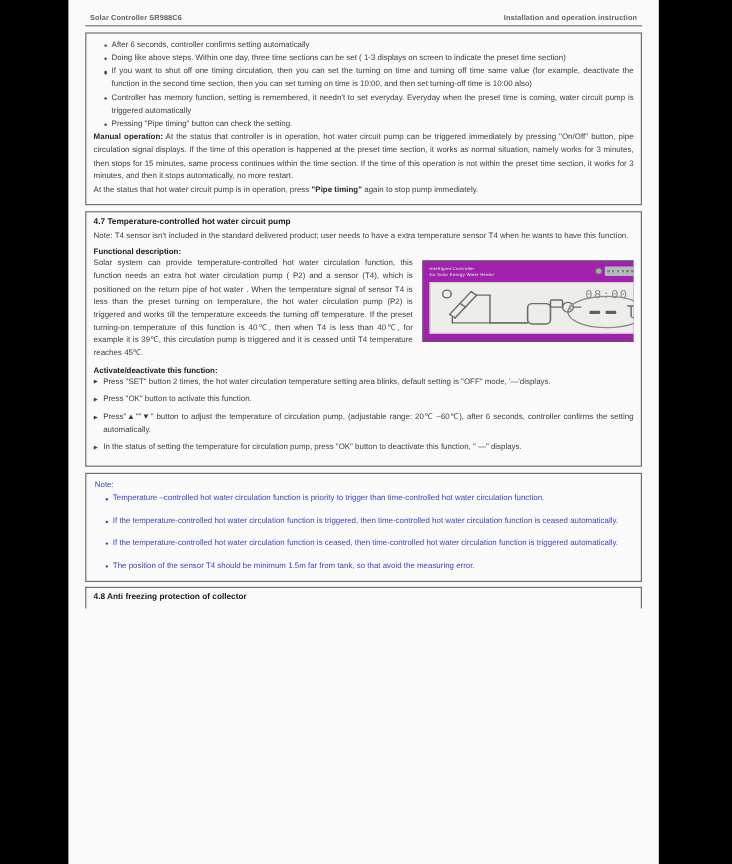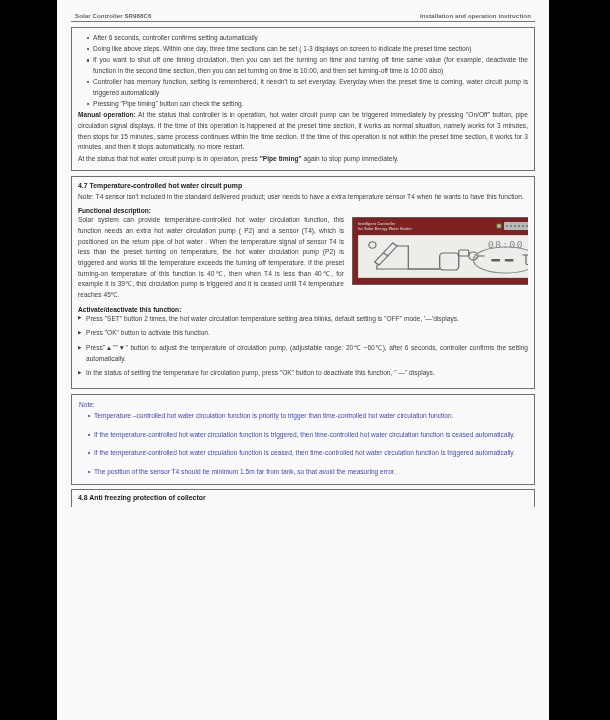--- a/index.html
+++ b/index.html
@@ -144,21 +144,21 @@
     width: 176px;
     margin: 2px 0 3px 8px;
     shape-outside: margin-box;
   }
 
   
   .device {
     position: relative;
     width: 200px;
     height: 68px;
-    background: #7f1d1d;
+    background: #a21caf;
     border: 1px solid #5a5e5f;
     box-sizing: border-box;
     padding: 4px 5px 5px 5px;
   }
   .device-brandrow {
     display: flex;
     justify-content: space-between;
     align-items: flex-start;
     height: 13px;
   }

